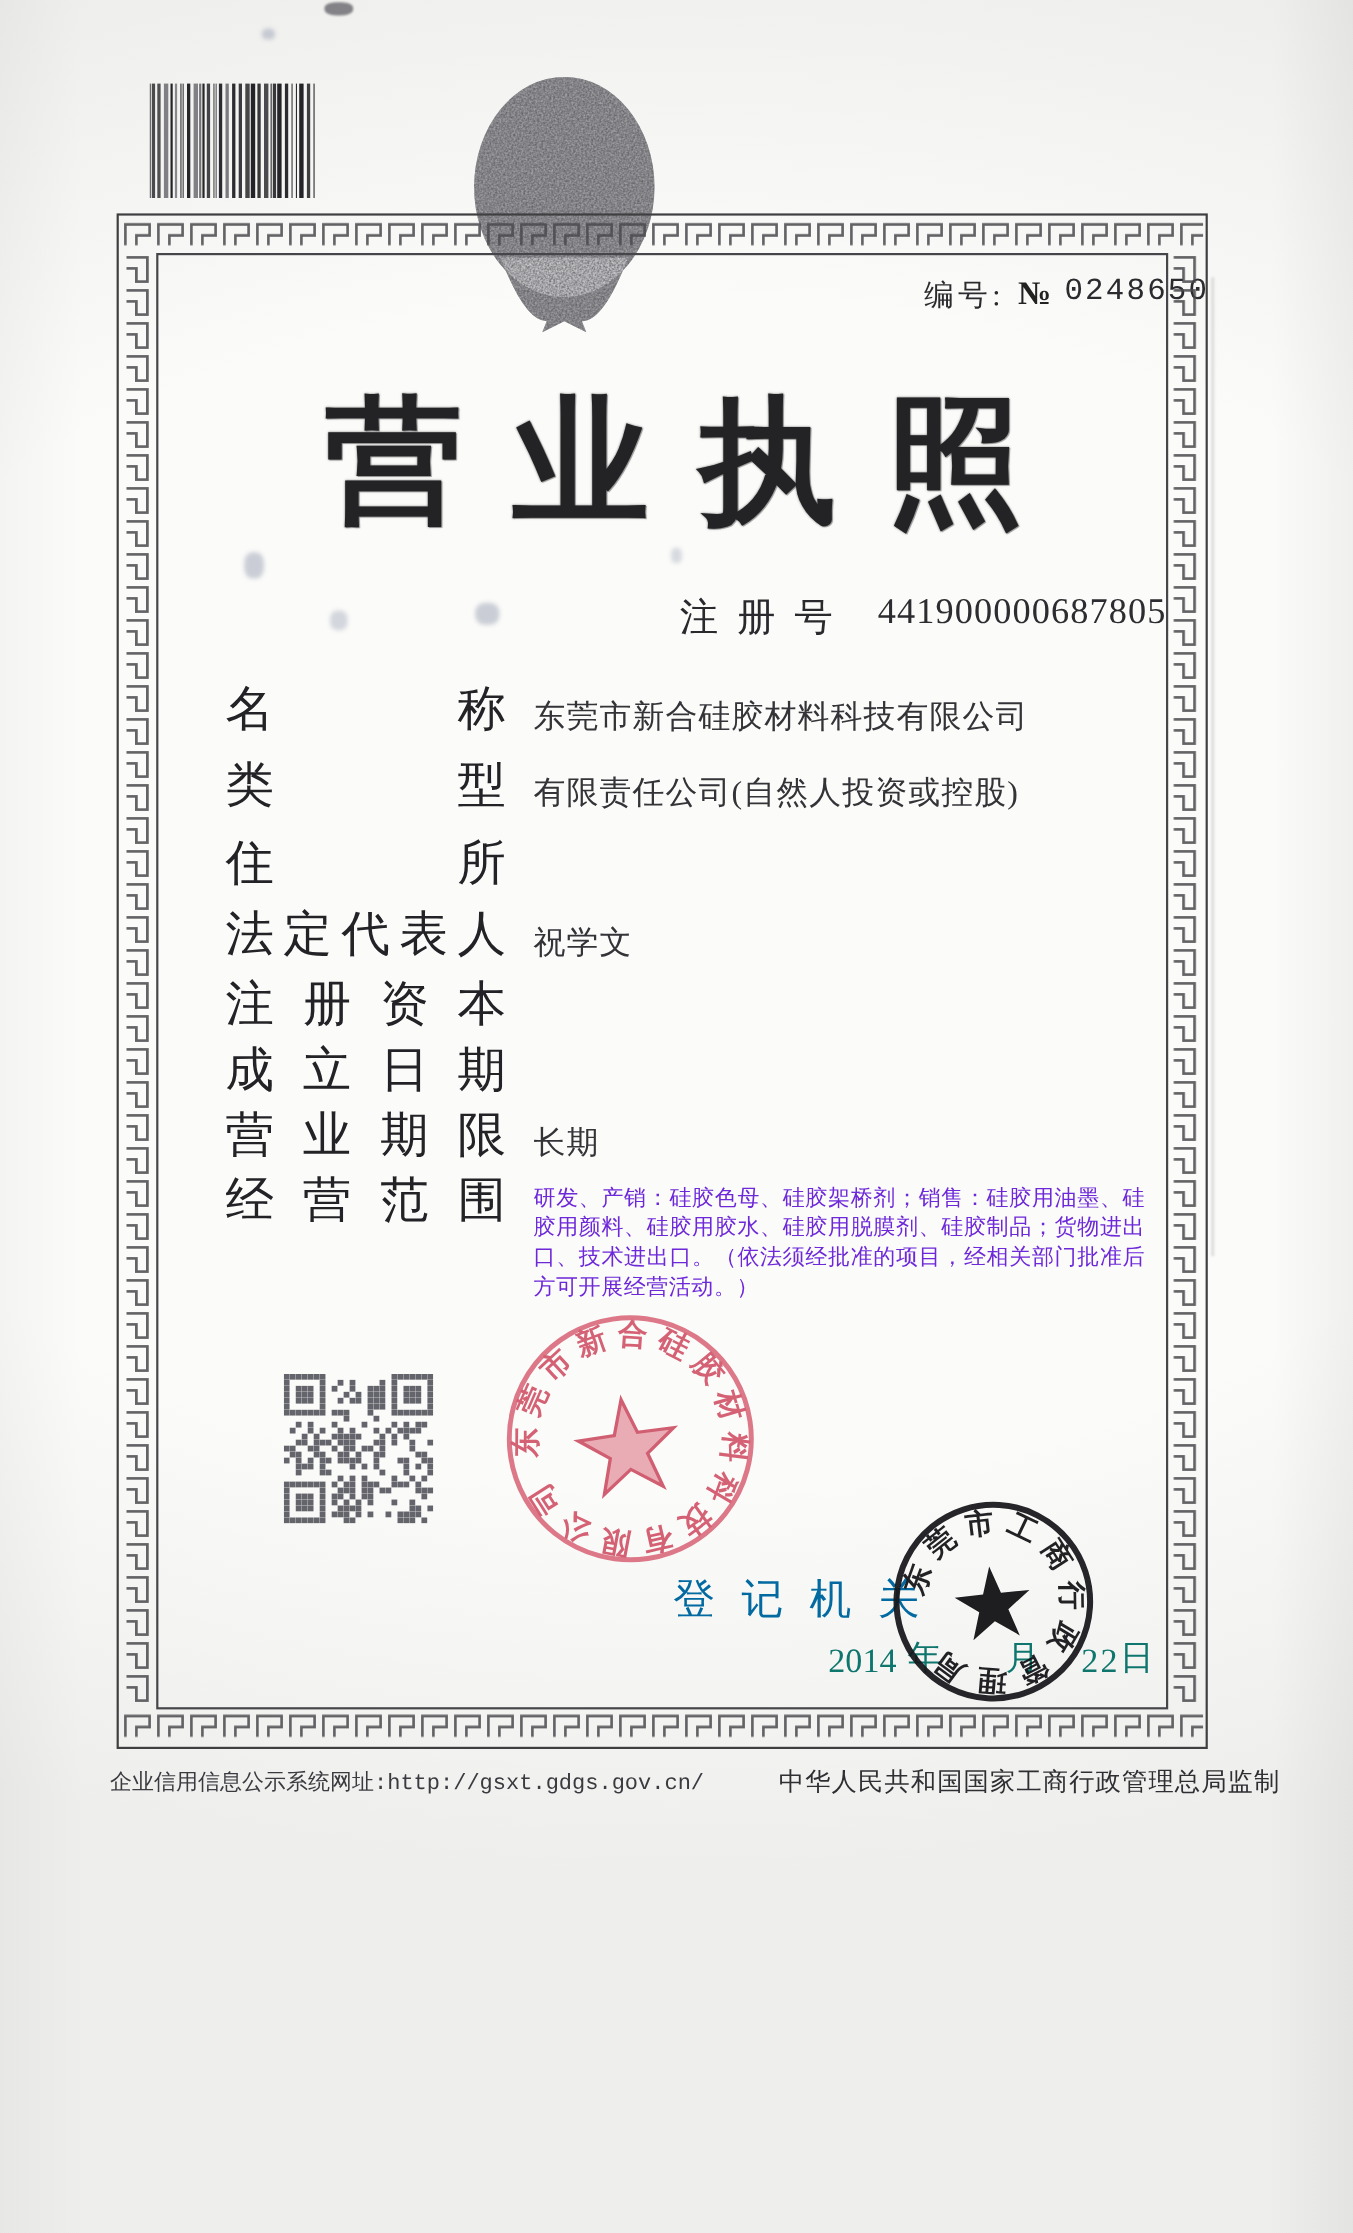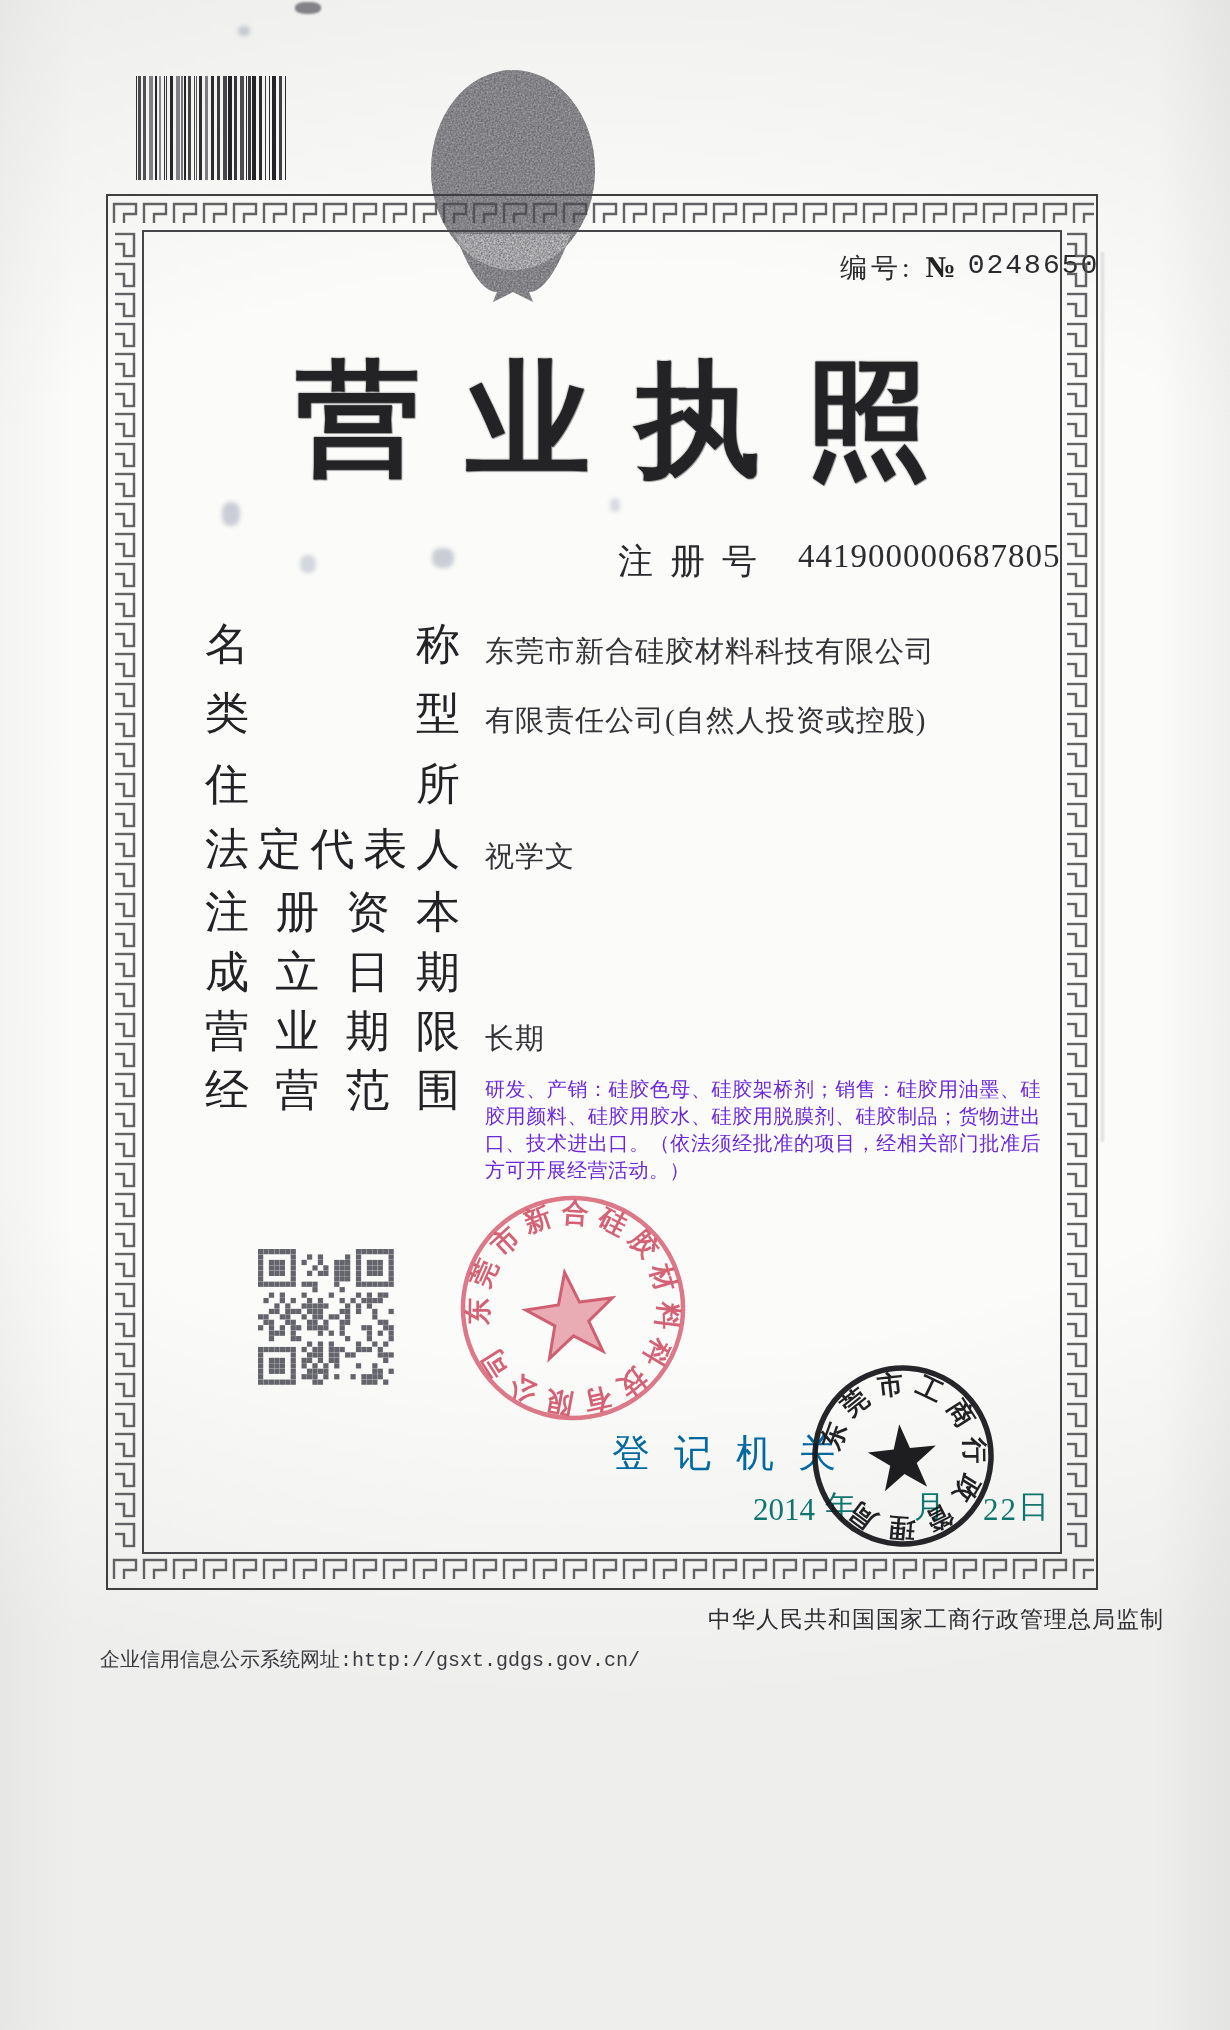--- a/index.html
+++ b/index.html
@@ -49,21 +49,21 @@
     line-height:1.35;letter-spacing:.5px;text-align:justify;padding-top:9px;color:#6d28d9;}
   
   .qr{position:absolute;left:258px;top:1249px;width:136px;height:136px;}
   .red-stamp{position:absolute;left:443px;top:1178px;width:260px;height:260px;opacity:.88;}
   .registrar{position:absolute;left:612px;top:1428px;font-size:38px;letter-spacing:24px;color:#0369a1;white-space:nowrap;}
   .date-row{position:absolute;left:753px;top:1486px;display:flex;align-items:flex-end;color:#0f766e;font-size:31px;white-space:nowrap;}
   .date-row .u-month{margin-left:58px;}
   .date-row .v-day{margin-left:38px;letter-spacing:2px;}
   .black-stamp{position:absolute;left:806px;top:1356px;width:200px;height:204px;opacity:.93;}
   .footer-left{position:absolute;left:100px;top:1606px;font-size:20px;color:#3a3a40;
-    font-family:"Liberation Mono", monospace;letter-spacing:0;margin-top:40px;}
+    font-family:"Liberation Mono", monospace;letter-spacing:0;}
   .footer-right{position:absolute;left:708px;top:1604px;font-size:23px;color:#2e2e33;letter-spacing:1px;}
   
   .smudge{position:absolute;border-radius:40%;filter:blur(2px);pointer-events:none;}
   .edge-line{position:absolute;left:1101px;top:252px;width:3px;height:890px;background:#c9c9c7;opacity:.55;filter:blur(1px);}
 </style>
 </head>
 <body>
 
 <div class="sheet-shade"></div>
 

